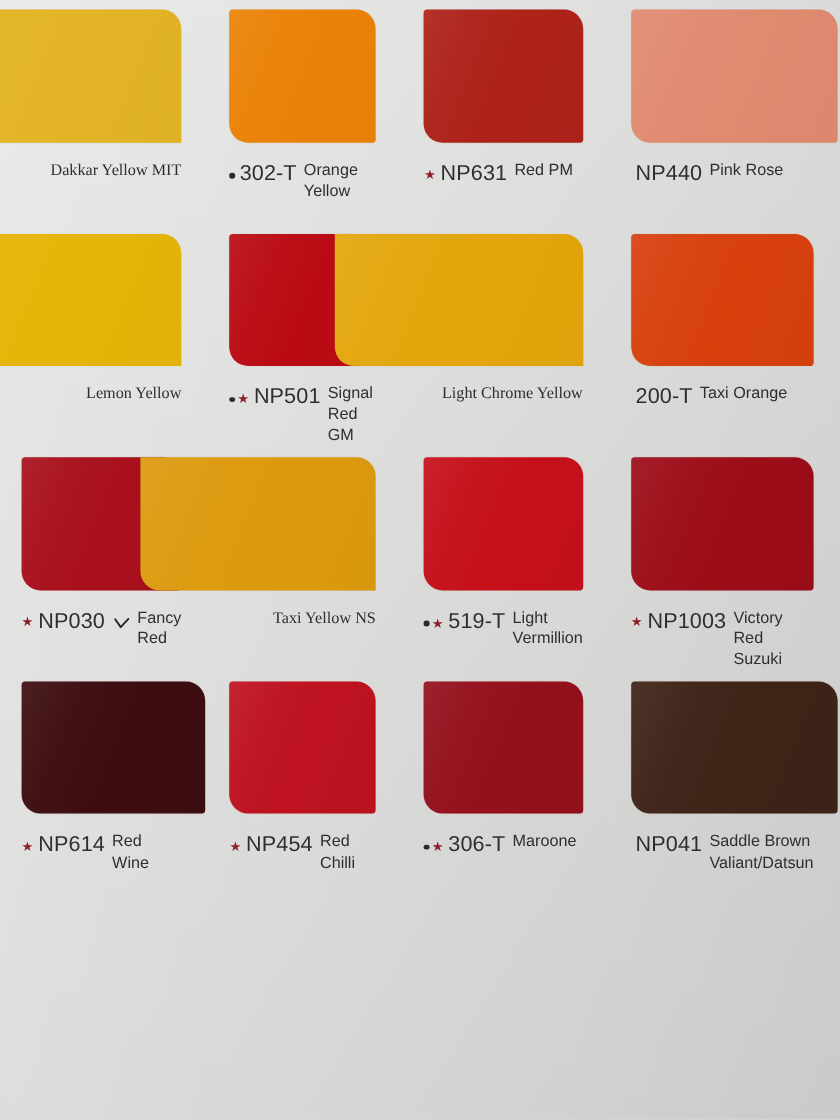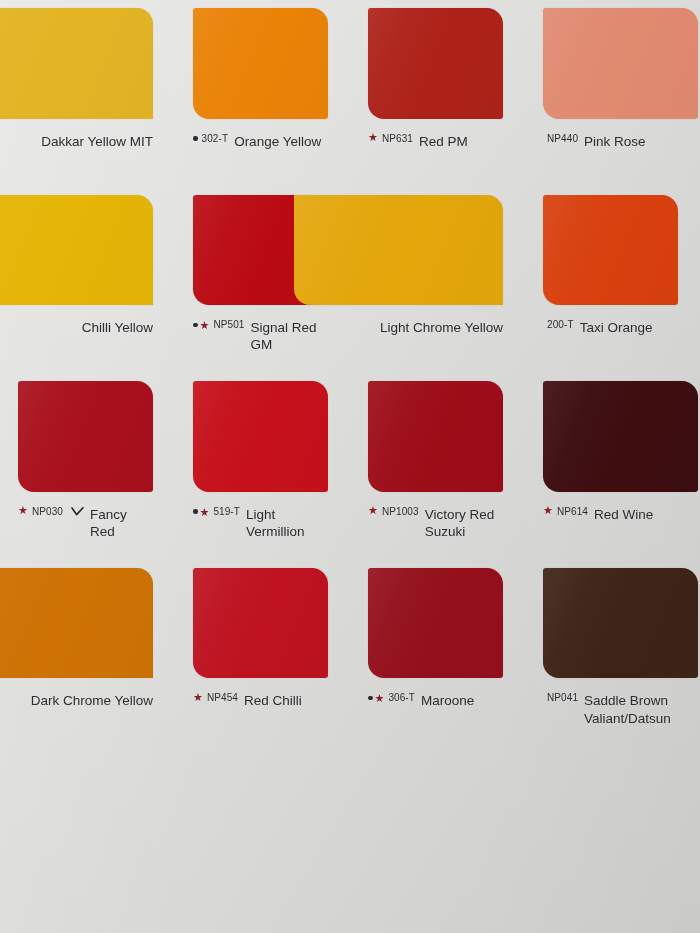--- a/index.html
+++ b/index.html
@@ -99,36 +99,36 @@
 
   .cap-left {
     display: flex;
     align-items: baseline;
     gap: 3px;
     white-space: nowrap;
     flex: 0 0 auto;
   }
 
   .code {
-    font-size: 10px;
+    font-size: 18px;
     color: #2e2e30;
     letter-spacing: 0.1px;
     line-height: 1.28;
   }
 
   .name {
     font-size: 13.5px;
     color: #2e2e30;
     line-height: 1.28;
     text-align: left;
     flex: 1 1 auto;
     min-width: 0;
   }
   
-  .cell.name-only .caption { justify-content: flex-end; }
+  .cell.name-only .caption { justify-content: flex-end; font-family: Liberation Serif, serif; }
   .cell.name-only .name { text-align: right; }
 
   .marks {
     display: inline-flex;
     align-items: center;
     gap: 2px;
     margin-right: 1px;
     position: relative;
     top: -1px;
   }
@@ -220,21 +220,21 @@
       </span>
       <span class="name">Pink Rose</span>
     </div>
   </div>
       <div class="cell col-1 row-2 name-only">
     <div class="chip-wrap">
       <div class="chip" style="background: rgb(229, 181, 8);"></div>
     </div>
     <div class="caption">
 
-      <span class="name">Chilli Yellow</span>
+      <span class="name">Lemon Yellow</span>
     </div>
   </div>
       <div class="cell col-3 row-2">
     <div class="chip-wrap">
       <div class="chip" style="background: rgb(186, 11, 20);"></div>
     </div>
     <div class="caption">
       <span class="cap-left">
         <span class="marks">
           <span class="dot"></span>
@@ -284,20 +284,29 @@
         <span class="code">NP030</span>
         <span class="check">
           <svg width="13" height="9" viewBox="0 0 13 9" aria-hidden="true">
             <path d="M1 1 L5.6 7.6 L12 0.8" fill="none" stroke="#262628" stroke-width="1.6" stroke-linecap="round" stroke-linejoin="round"></path>
           </svg>
         </span>
       </span>
       <span class="name">Fancy Red</span>
     </div>
   </div>
+      <div class="cell col-1 row-4 name-only">
+    <div class="chip-wrap">
+      <div class="chip" style="background: rgb(220, 154, 14);"></div>
+    </div>
+    <div class="caption">
+
+      <span class="name">Taxi Yellow NS</span>
+    </div>
+  </div>
       <div class="cell col-2 row-4">
     <div class="chip-wrap">
       <div class="chip" style="background: rgb(197, 16, 26);"></div>
     </div>
     <div class="caption">
       <span class="cap-left">
         <span class="marks">
           <span class="dot"></span>
           <span class="star">★</span>
         </span>
@@ -332,29 +341,20 @@
         <span class="marks">
 
           <span class="star">★</span>
         </span>
         <span class="code">NP614</span>
 
       </span>
       <span class="name">Red Wine</span>
     </div>
   </div>
-      <div class="cell col-1 row-5 name-only">
-    <div class="chip-wrap">
-      <div class="chip" style="background: rgb(206, 114, 5);"></div>
-    </div>
-    <div class="caption">
-
-      <span class="name">Dark Chrome Yellow</span>
-    </div>
-  </div>
       <div class="cell col-2 row-5">
     <div class="chip-wrap">
       <div class="chip" style="background: rgb(190, 18, 32);"></div>
     </div>
     <div class="caption">
       <span class="cap-left">
         <span class="marks">
 
           <span class="star">★</span>
         </span>

